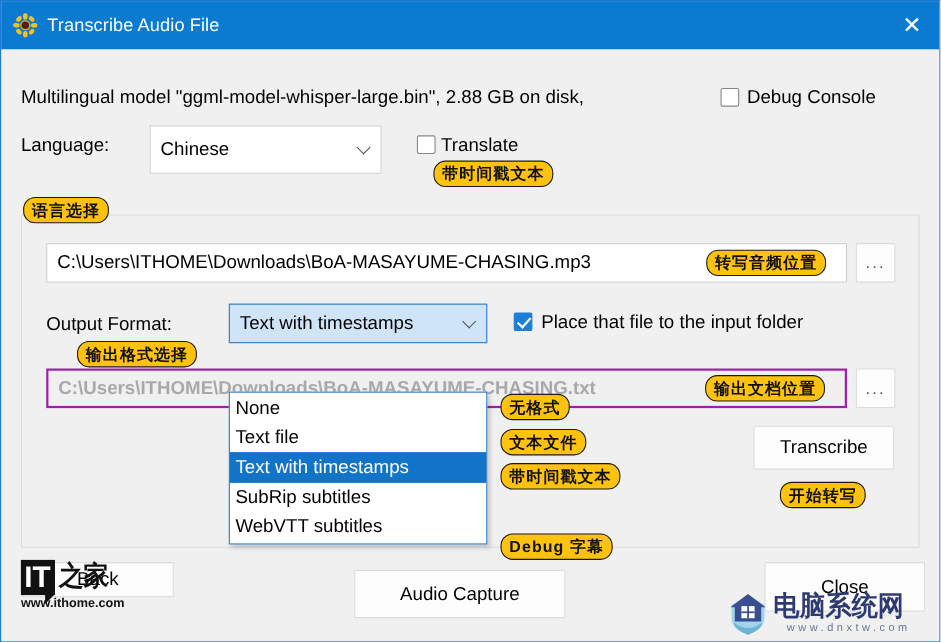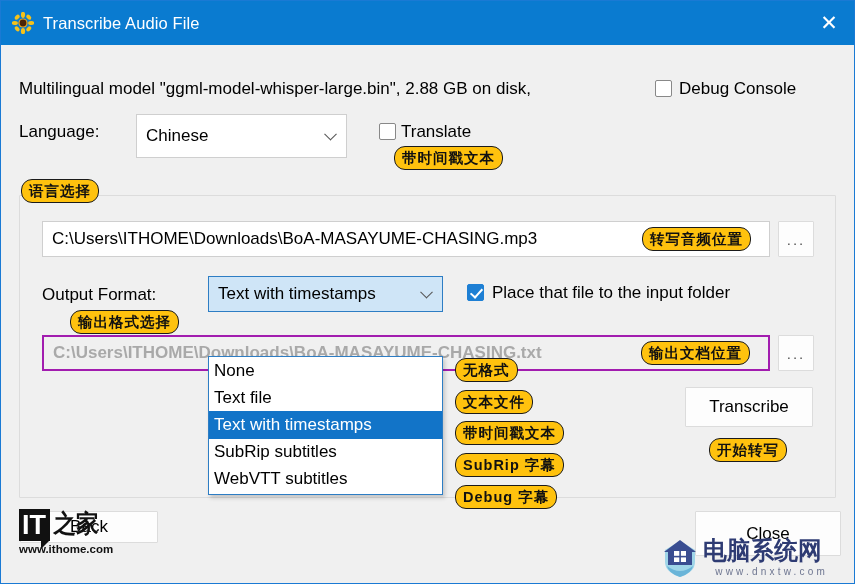--- a/index.html
+++ b/index.html
@@ -311,24 +311,24 @@
       <div class="item">None</div>
       <div class="item">Text file</div>
       <div class="item sel">Text with timestamps</div>
       <div class="item">SubRip subtitles</div>
       <div class="item">WebVTT subtitles</div>
     </div>
 
     <div class="badge" style="left:453px; top:313px;">无格式</div>
     <div class="badge" style="left:453px; top:345px;">文本文件</div>
     <div class="badge" style="left:453px; top:376px;">带时间戳文本</div>
-    <div class="badge" style="left:453px; top:408px;">SubRip 字幕</div>
     <div class="badge" style="left:453px; top:440px;">Debug 字幕</div>
 
     <div class="btn" style="left:18px; top:466px; width:138px; height:32px;">Back</div>
+    <div class="btn" style="left:320px; top:473px; width:192px; height:44px;">Audio Capture</div>
     <div class="btn" style="left:693px; top:466px; width:146px; height:45px;">Close</div>
 
   </div>
 
   <div id="ithome-wm">
     <div id="ithome-mark">
       <span id="ithome-it">IT</span>
       <span id="ithome-cn">之家</span>
     </div>
     <div id="ithome-url">www.ithome.com</div>

